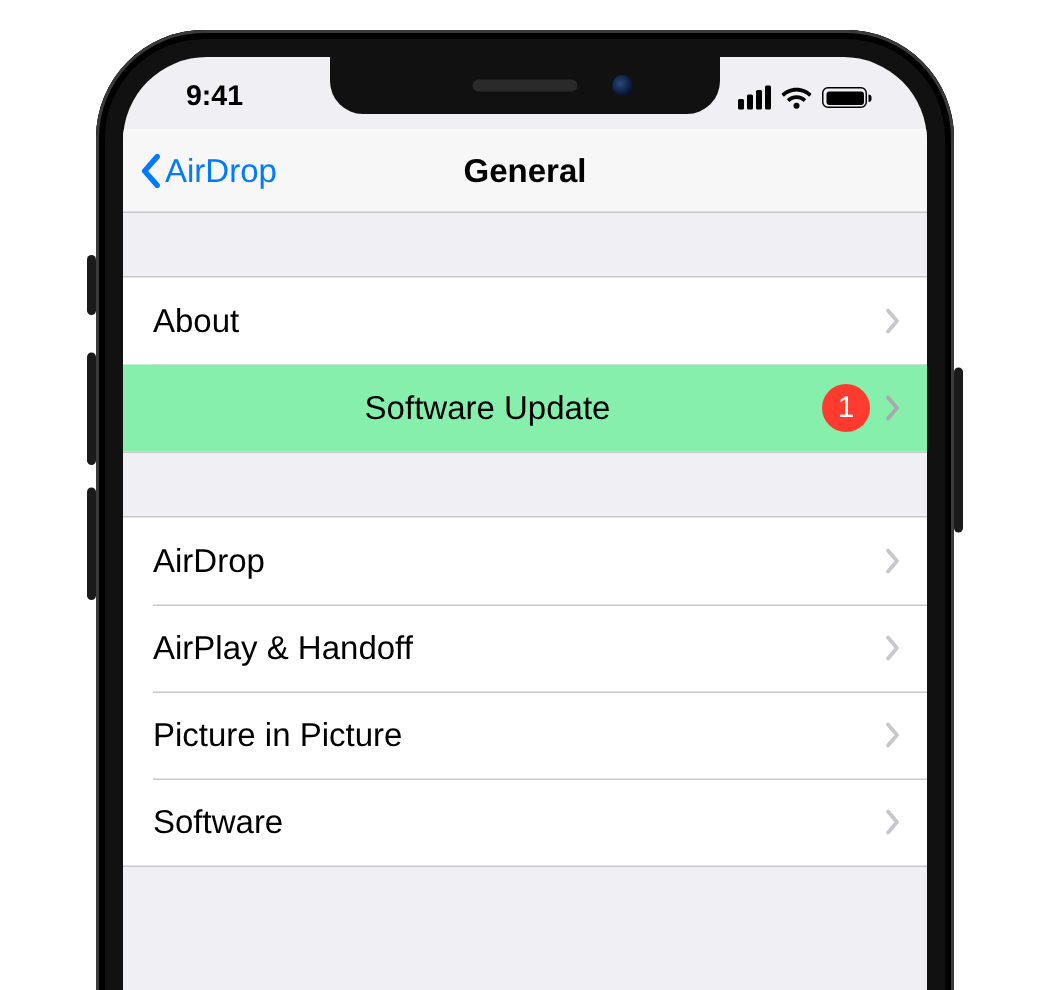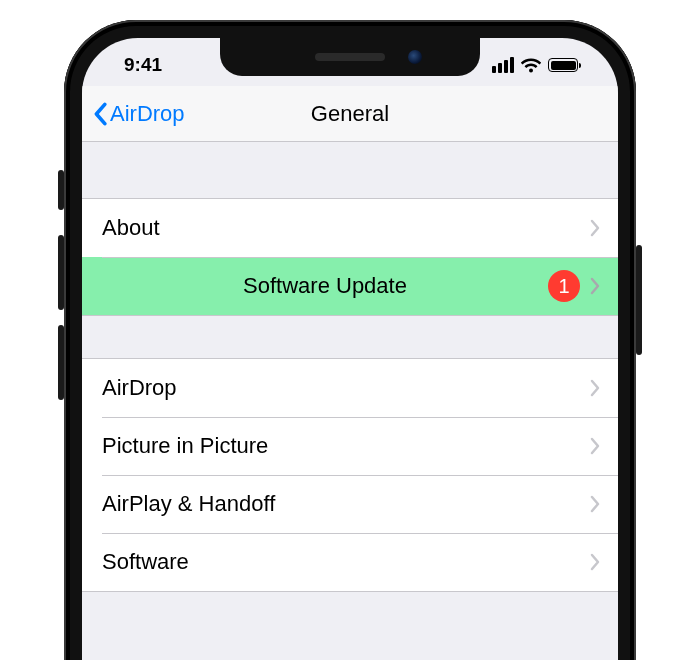--- a/index.html
+++ b/index.html
@@ -109,30 +109,30 @@
       position: absolute;
       left: 10px;
       display: flex;
       align-items: center;
       color: #007aff;
       font-size: 22px;
       font-weight: 400;
       gap: 2px;
     }
     .nav-back svg { width: 16px; height: 24px; }
-    .nav-title { font-size: 22px; font-weight: 400; color: #000; }
+    .nav-title { font-size: 22px; font-weight: 700; color: #000; }
     .content {
       position: absolute;
       top: 104px;
       left: 0; right: 0; bottom: 0;
       background: #efeff4;
       overflow: hidden;
     }
     .group { background: #fff; border-top: 0.5px solid #c8c7cc; border-bottom: 0.5px solid #c8c7cc; }
-    .group.first { margin-top: 56px; }
+    .group.first { margin-top: 42px; }
     .group.second { margin-top: 42px; }
     .row {
       display: flex;
       align-items: center;
       min-height: 58px;
       padding: 0 18px 0 20px;
       font-size: 22px;
       color: #000;
       position: relative;
     }
@@ -229,29 +229,29 @@
       <div class="group second">
         <div class="row">
           <span class="row-label">AirDrop</span>
           <span class="chevron">
               <svg viewBox="0 0 10 18">
                 <path fill="none" stroke="#c7c7cc" stroke-width="2.5" stroke-linecap="round" stroke-linejoin="round" d="M2 2 L8 9 L2 16"></path>
               </svg>
             </span>
         </div>
         <div class="row">
+          <span class="row-label">AirPlay &amp; Handoff</span>
+          <span class="chevron">
+              <svg viewBox="0 0 10 18">
+                <path fill="none" stroke="#c7c7cc" stroke-width="2.5" stroke-linecap="round" stroke-linejoin="round" d="M2 2 L8 9 L2 16"></path>
+              </svg>
+            </span>
+        </div>
+        <div class="row">
           <span class="row-label">Picture in Picture</span>
-          <span class="chevron">
-              <svg viewBox="0 0 10 18">
-                <path fill="none" stroke="#c7c7cc" stroke-width="2.5" stroke-linecap="round" stroke-linejoin="round" d="M2 2 L8 9 L2 16"></path>
-              </svg>
-            </span>
-        </div>
-        <div class="row">
-          <span class="row-label">AirPlay &amp; Handoff</span>
           <span class="chevron">
               <svg viewBox="0 0 10 18">
                 <path fill="none" stroke="#c7c7cc" stroke-width="2.5" stroke-linecap="round" stroke-linejoin="round" d="M2 2 L8 9 L2 16"></path>
               </svg>
             </span>
         </div>
         <div class="row">
           <span class="row-label">Software</span>
           <span class="chevron">
               <svg viewBox="0 0 10 18">

